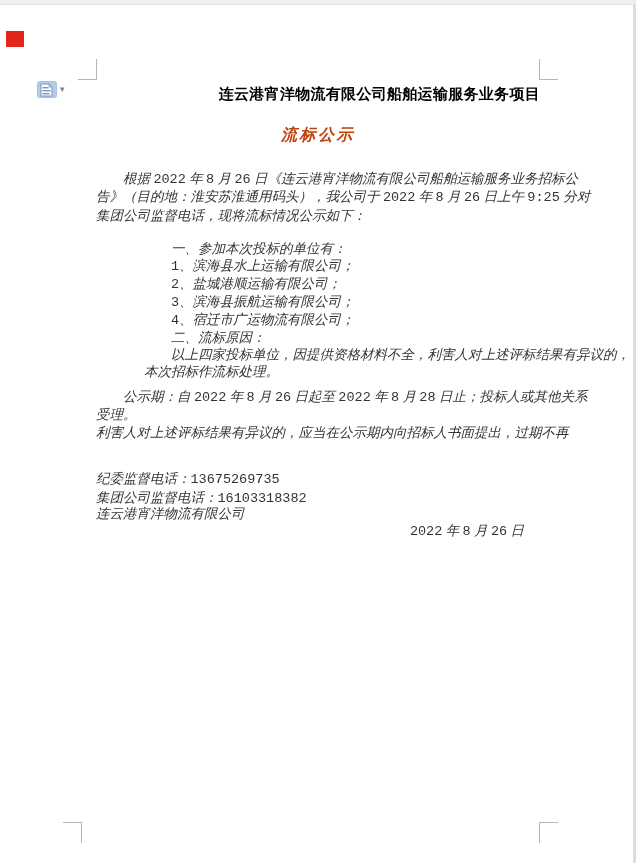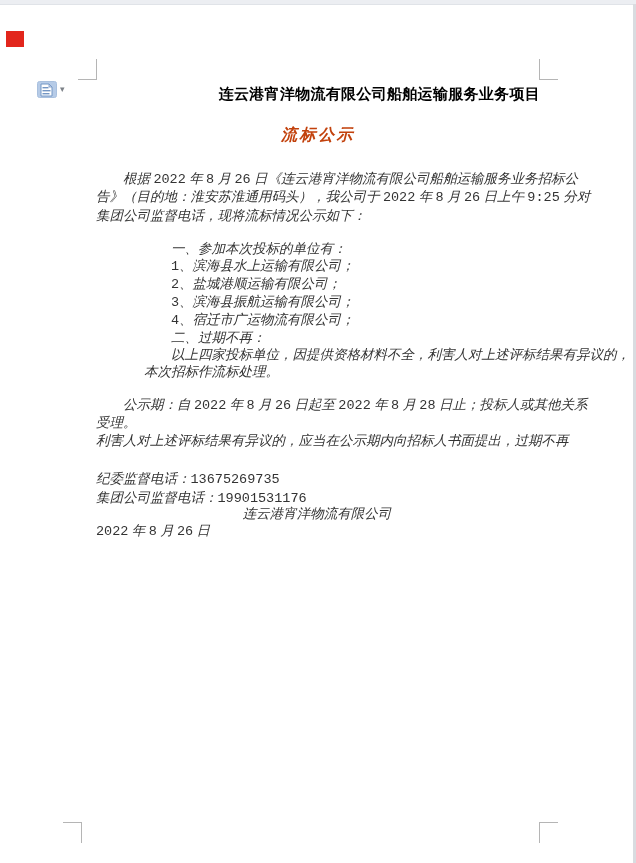--- a/index.html
+++ b/index.html
@@ -27,26 +27,26 @@
     font-family:"Liberation Sans", sans-serif;font-weight:bold;font-size:15px;
     letter-spacing:0.3px;color:#000;white-space:nowrap;line-height:19px;}
   .subtitle{position:absolute;left:96px;top:125px;width:444px;text-align:center;
     font-weight:bold;font-style:italic;font-size:16px;letter-spacing:2.5px;color:#c2410c;
     white-space:nowrap;line-height:20px;}
   .block{position:absolute;left:96px;width:470px;color:#333;font-size:13.5px;
     font-style:italic;white-space:nowrap;}
   .block > div{height:auto;}
   .intro{top:170px;line-height:17.4px;}
   .list{top:240px;line-height:17px;margin-left:48px;}
-  .notice{top:396px;line-height:17.4px;}
+  .notice{top:388px;line-height:17.4px;}
   .contacts{top:470px;line-height:17.5px;}
   .indent{padding-left:27px;}
-  .signature{position:absolute;left:96px;top:505px;width:442px;text-align:center;
+  .signature{position:absolute;left:96px;top:505px;width:442px;text-align:left;
     color:#333;font-size:13.5px;font-style:italic;white-space:nowrap;line-height:17px;}
-  .sign-date{position:absolute;left:96px;top:522px;width:428px;text-align:left;
+  .sign-date{position:absolute;left:96px;top:522px;width:428px;text-align:right;
     color:#333;font-size:13.5px;font-style:italic;white-space:nowrap;line-height:17px;}
   .latin{font-family:Liberation Mono, monospace;font-style:normal;}
 </style>
 </head>
 <body>
 
 <div class="top-strip"></div>
 <div class="right-edge"></div>
 <div class="red-marker"></div>
 
@@ -78,31 +78,31 @@
     <div>告》（目的地：淮安苏淮通用码头），我公司于 <span class="latin">2022</span> 年 <span class="latin">8</span> 月 <span class="latin">26</span> 日上午 <span class="latin">9:25</span> 分对</div>
     <div>集团公司监督电话，现将流标情况公示如下：</div>
   </div>
 
   <div class="block list">
     <div class="indent">一、参加本次投标的单位有：</div>
     <div class="indent"><span class="latin">1</span>、滨海县水上运输有限公司；</div>
     <div class="indent"><span class="latin">2</span>、盐城港顺运输有限公司；</div>
     <div class="indent"><span class="latin">3</span>、滨海县振航运输有限公司；</div>
     <div class="indent"><span class="latin">4</span>、宿迁市广运物流有限公司；</div>
-    <div class="indent">二、过期不再：</div>
+    <div class="indent">二、流标原因：</div>
     <div class="indent">以上四家投标单位，因提供资格材料不全，利害人对上述评标结果有异议的，</div>
     <div>本次招标作流标处理。</div>
   </div>
 
   <div class="block notice">
     <div class="indent">公示期：自 <span class="latin">2022</span> 年 <span class="latin">8</span> 月 <span class="latin">26</span> 日起至 <span class="latin">2022</span> 年 <span class="latin">8</span> 月 <span class="latin">28</span> 日止；投标人或其他关系</div>
     <div>受理。</div>
     <div>利害人对上述评标结果有异议的，应当在公示期内向招标人书面提出，过期不再</div>
   </div>
 
   <div class="block contacts">
     <div>纪委监督电话：<span class="latin">13675269735</span></div>
-    <div>集团公司监督电话：<span class="latin">19901531176</span></div>
+    <div>集团公司监督电话：<span class="latin">16103318382</span></div>
   </div>
 
   <div class="signature">连云港宵洋物流有限公司</div>
   <div class="sign-date"><span class="latin">2022</span> 年 <span class="latin">8</span> 月 <span class="latin">26</span> 日</div>
 </div>
 
 </body></html>

